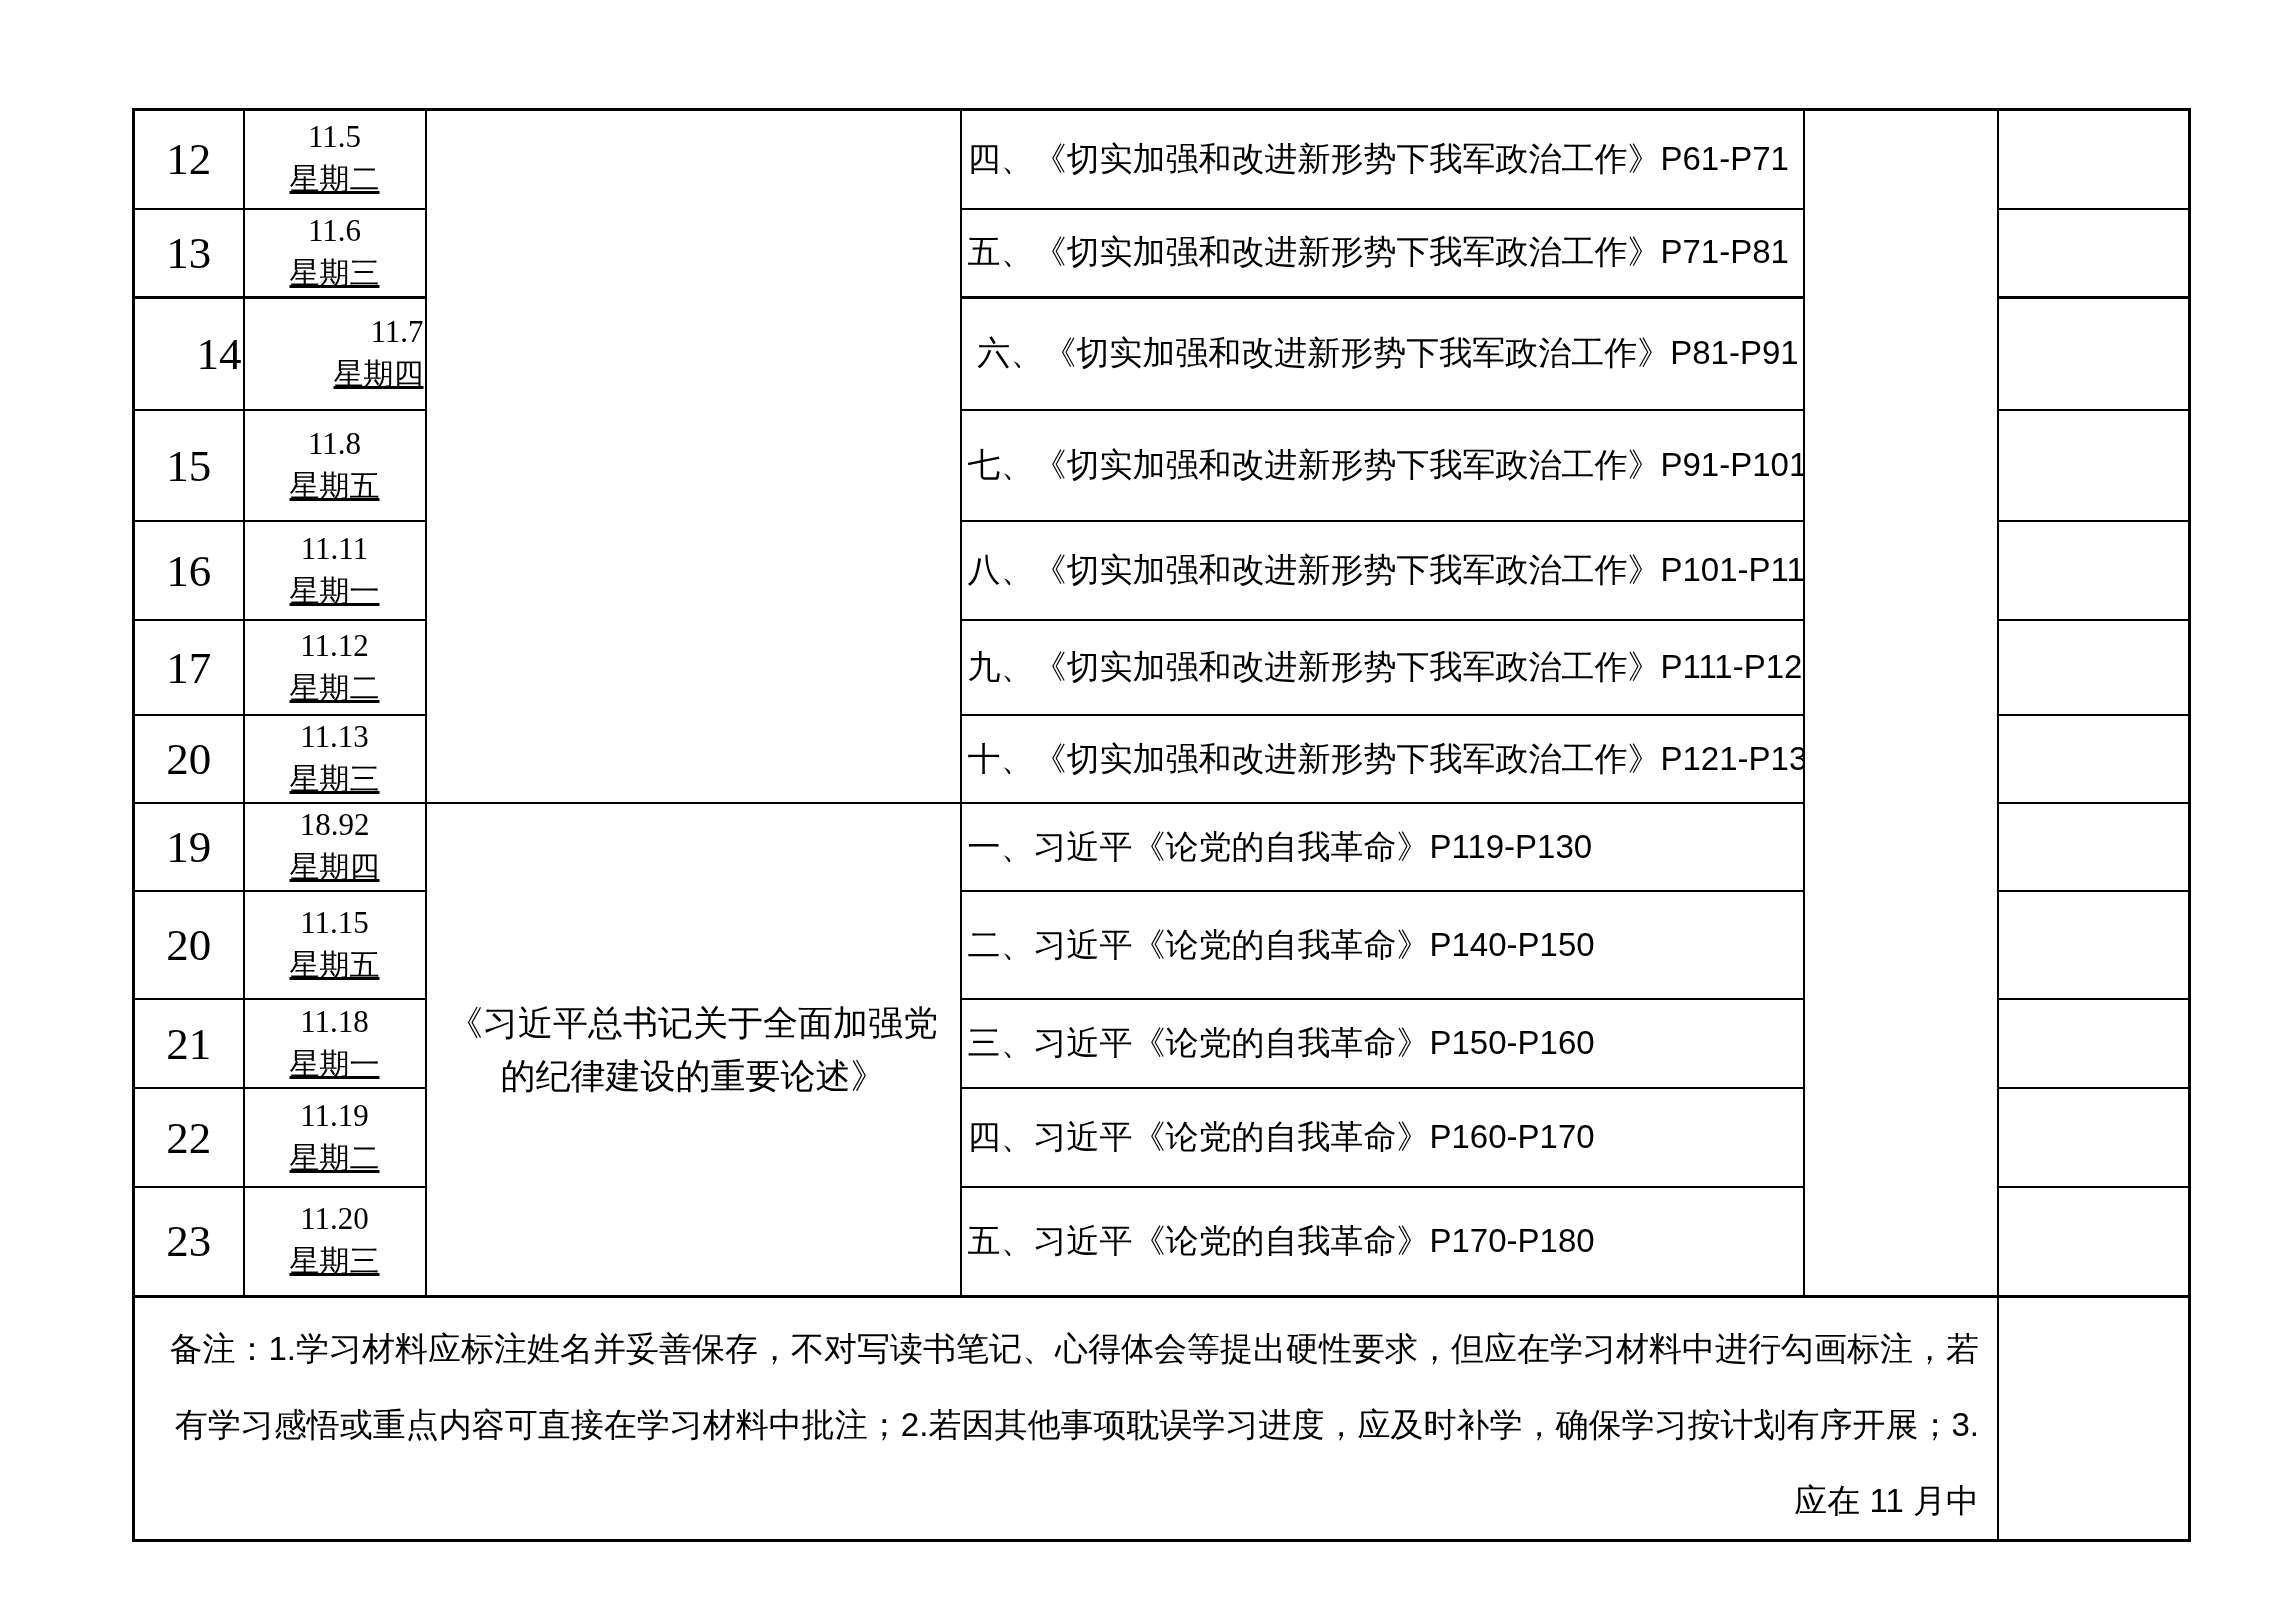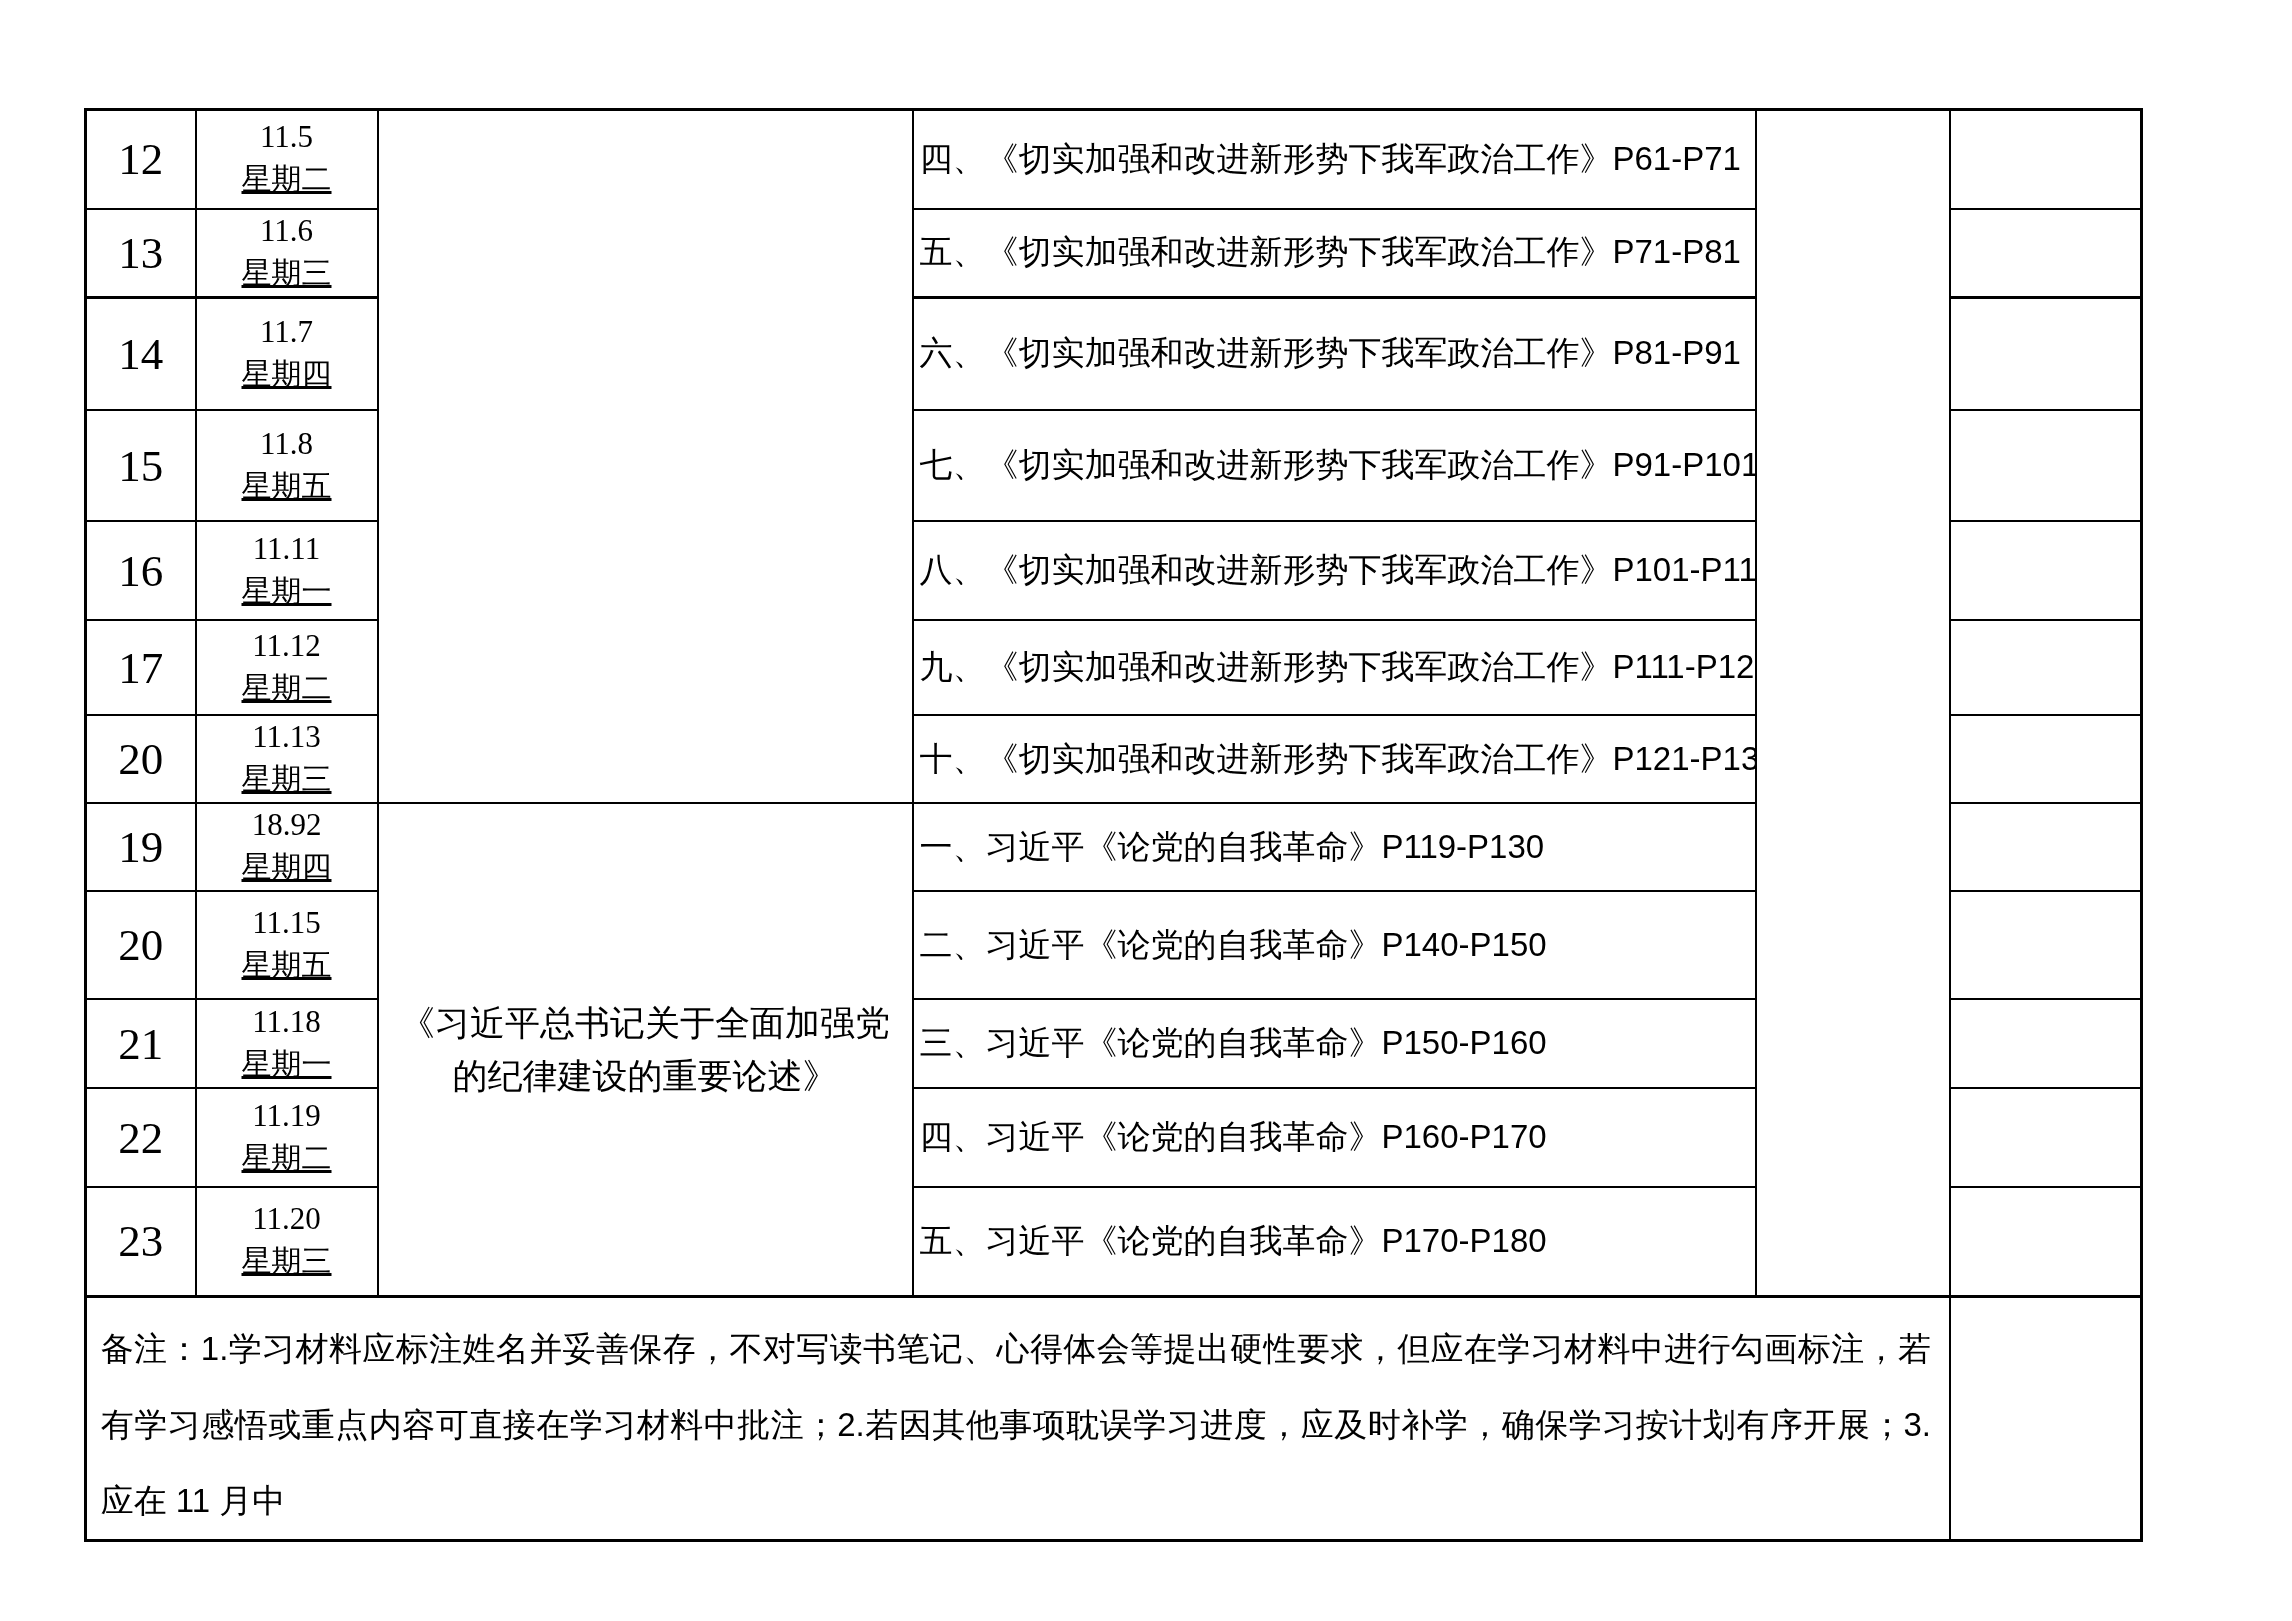--- a/index.html
+++ b/index.html
@@ -9,28 +9,28 @@
     background:#ffffff;
     font-family:"Liberation Sans","DejaVu Sans",sans-serif;
     color:#000;
   }
   table.plan{
     position:absolute;left:84px;top:108px;
     width:2056px;
     border-collapse:collapse;
     table-layout:fixed;
   }
-  table.plan{border:3.9px solid #000;}
+  table.plan{border:3.9px solid #000;margin-left:48px;}
   table.plan td{
     border:2px solid #000;
     vertical-align:middle;
     overflow:hidden;
     background:#fff;
   }
-  tr.thick-top td{border-top:3.9px solid #000;}
+  tr.thick-top td{border-top:3.9px solid #000;text-align:right;}
   td.c-no{
     text-align:center;
     font-family:"Liberation Serif","DejaVu Serif",serif;
     font-size:45px;
   }
   td.c-date{text-align:center;line-height:1.15;}
   .date-num{
     font-family:"Liberation Serif","DejaVu Serif",serif;
     font-size:31px;display:block;line-height:39px;
   }

